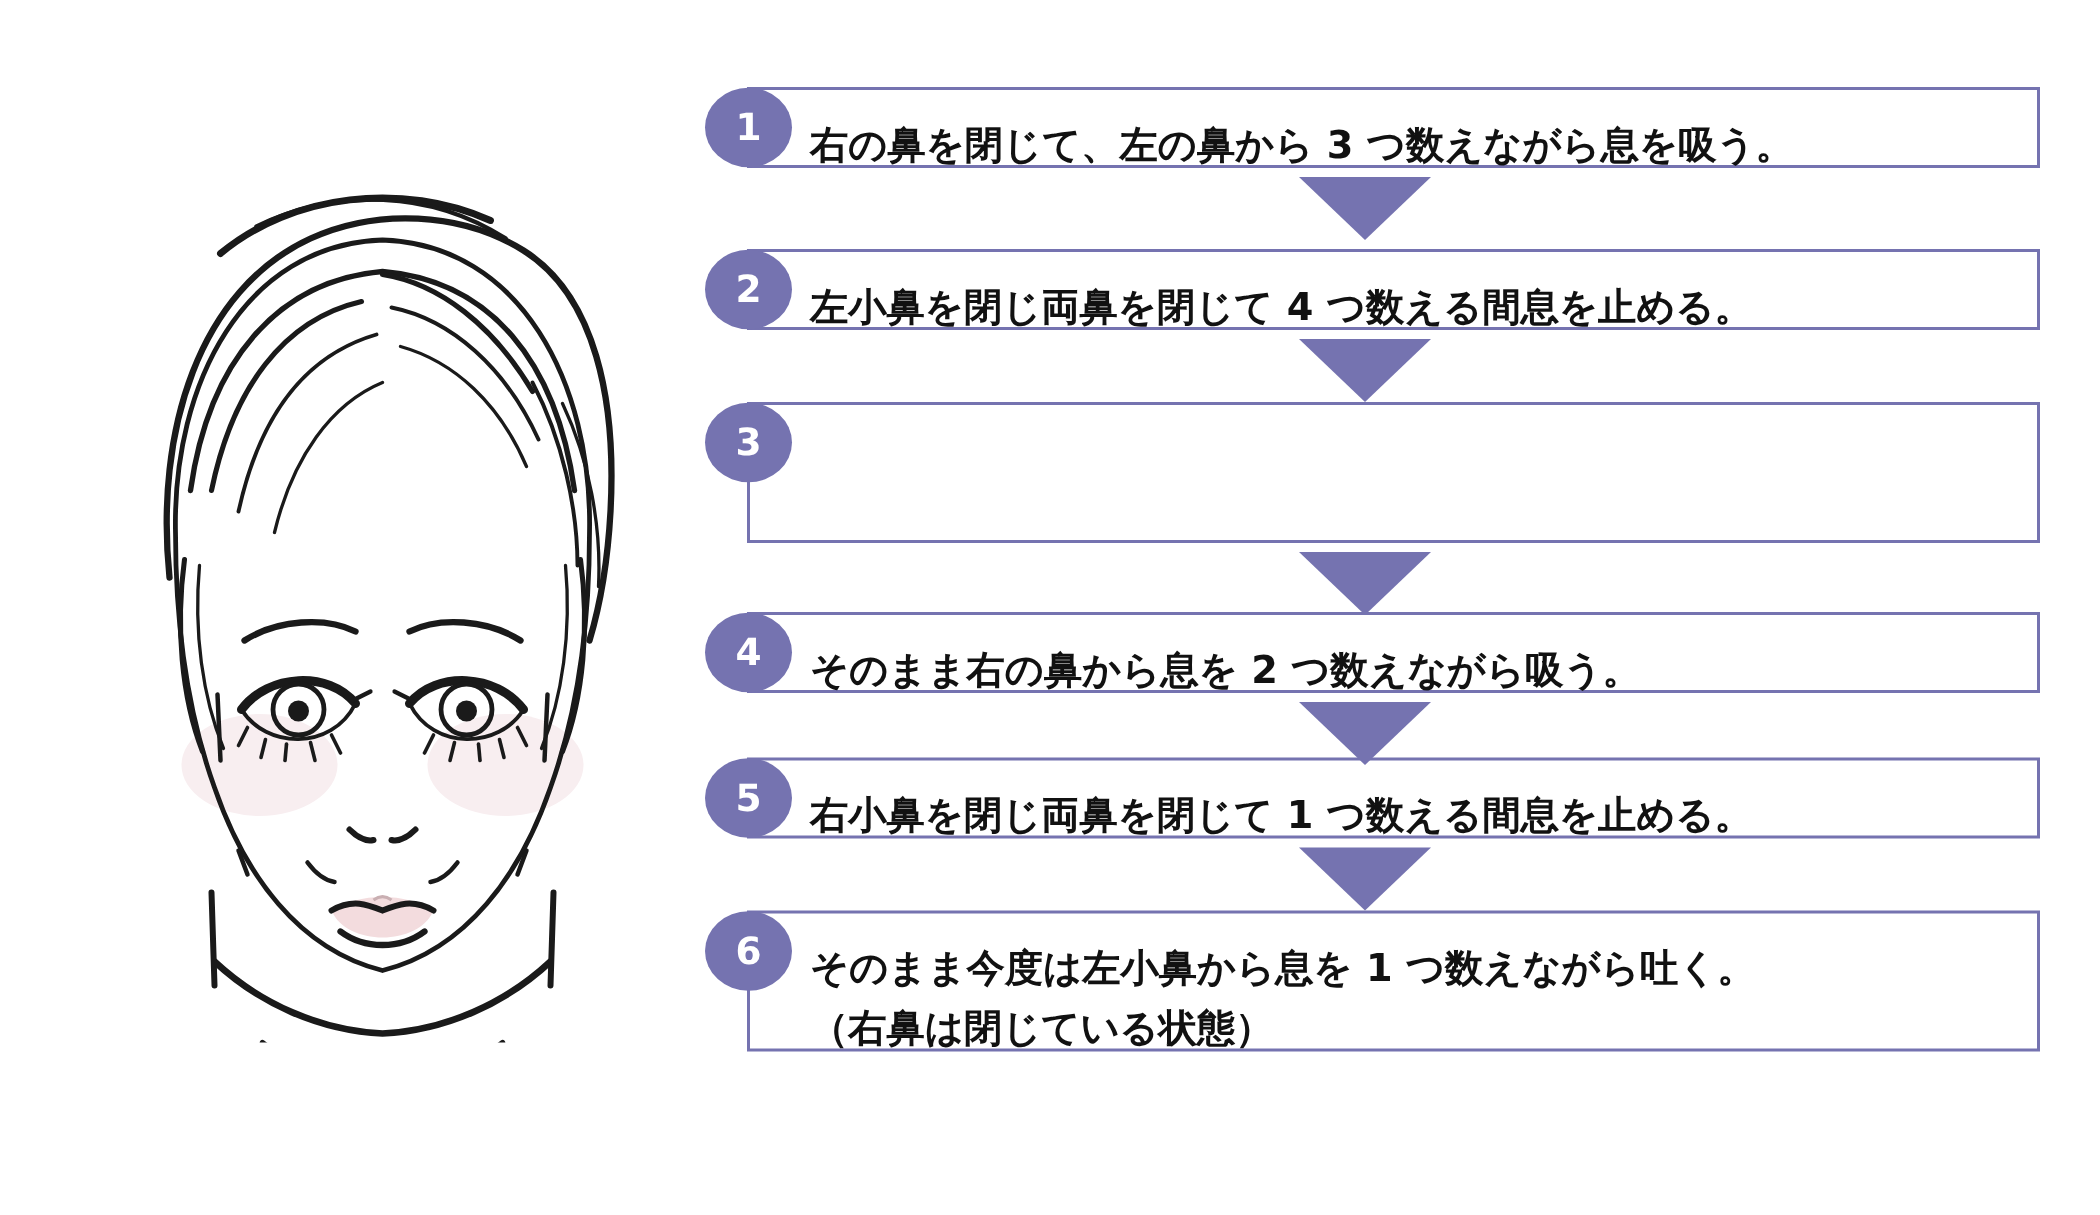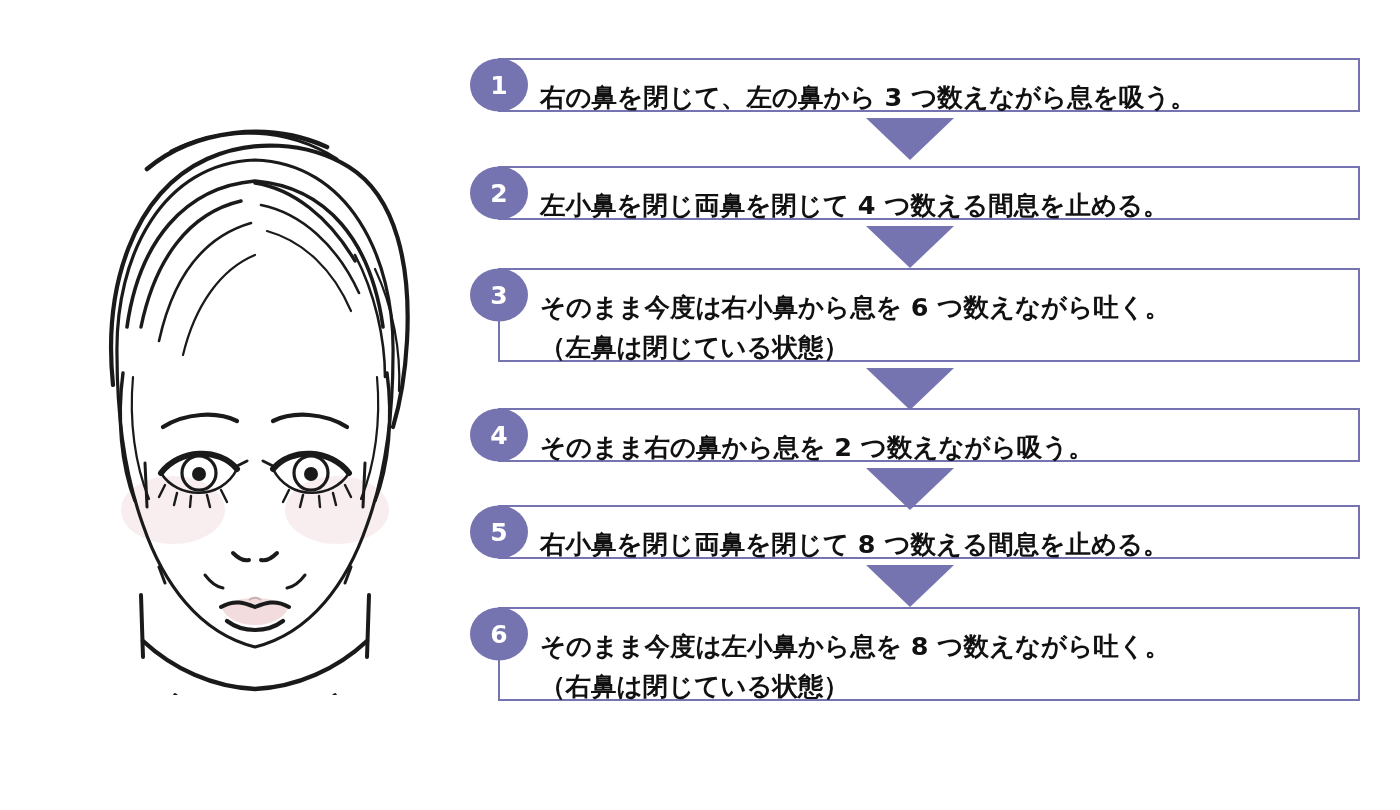--- a/index.html
+++ b/index.html
@@ -205,40 +205,38 @@
 
   <div class="step-row" style="top:116px;height:54px;">
     <div class="step-box"></div>
     <div class="step-text">左小鼻を閉じ両鼻を閉じて 4 つ数える間息を止める。</div>
     <div class="step-badge">2</div>
   </div>
   <div class="arrow" style="top:176px;"></div>
 
   <div class="step-row" style="top:218px;height:94px;">
     <div class="step-box"></div>
-    <div class="step-text">そのまま今度は右小鼻から息を 6 つ数えながら吐く。
-（左鼻は閉じている状態）</div>
     <div class="step-badge" style="top:27px;">3</div>
   </div>
   <div class="arrow" style="top:318px;"></div>
 
   <div class="step-row" style="top:358px;height:54px;">
     <div class="step-box"></div>
     <div class="step-text">そのまま右の鼻から息を 2 つ数えながら吸う。</div>
     <div class="step-badge">4</div>
   </div>
   <div class="arrow" style="top:418px;"></div>
 
   <div class="step-row" style="top:455px;height:54px;">
     <div class="step-box"></div>
-    <div class="step-text">右小鼻を閉じ両鼻を閉じて 8 つ数える間息を止める。</div>
+    <div class="step-text">右小鼻を閉じ両鼻を閉じて 1 つ数える間息を止める。</div>
     <div class="step-badge">5</div>
   </div>
   <div class="arrow" style="top:515px;"></div>
 
   <div class="step-row" style="top:557px;height:94px;">
     <div class="step-box"></div>
-    <div class="step-text">そのまま今度は左小鼻から息を 8 つ数えながら吐く。
+    <div class="step-text">そのまま今度は左小鼻から息を 1 つ数えながら吐く。
 （右鼻は閉じている状態）</div>
     <div class="step-badge" style="top:27px;">6</div>
   </div>
 
 </div>
 
 </body></html>

